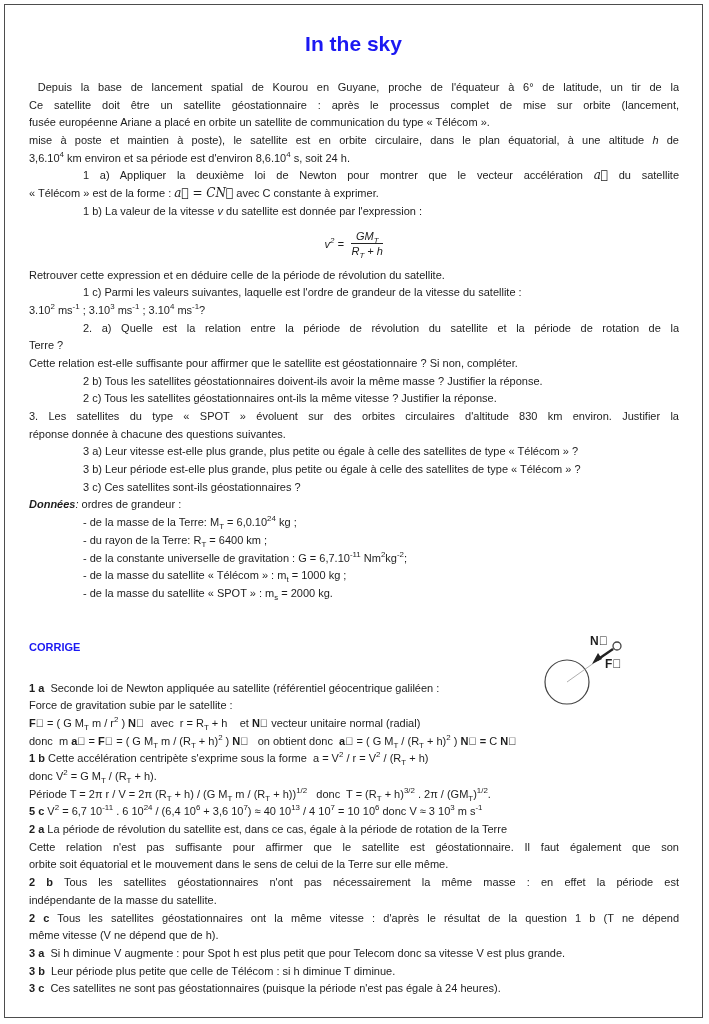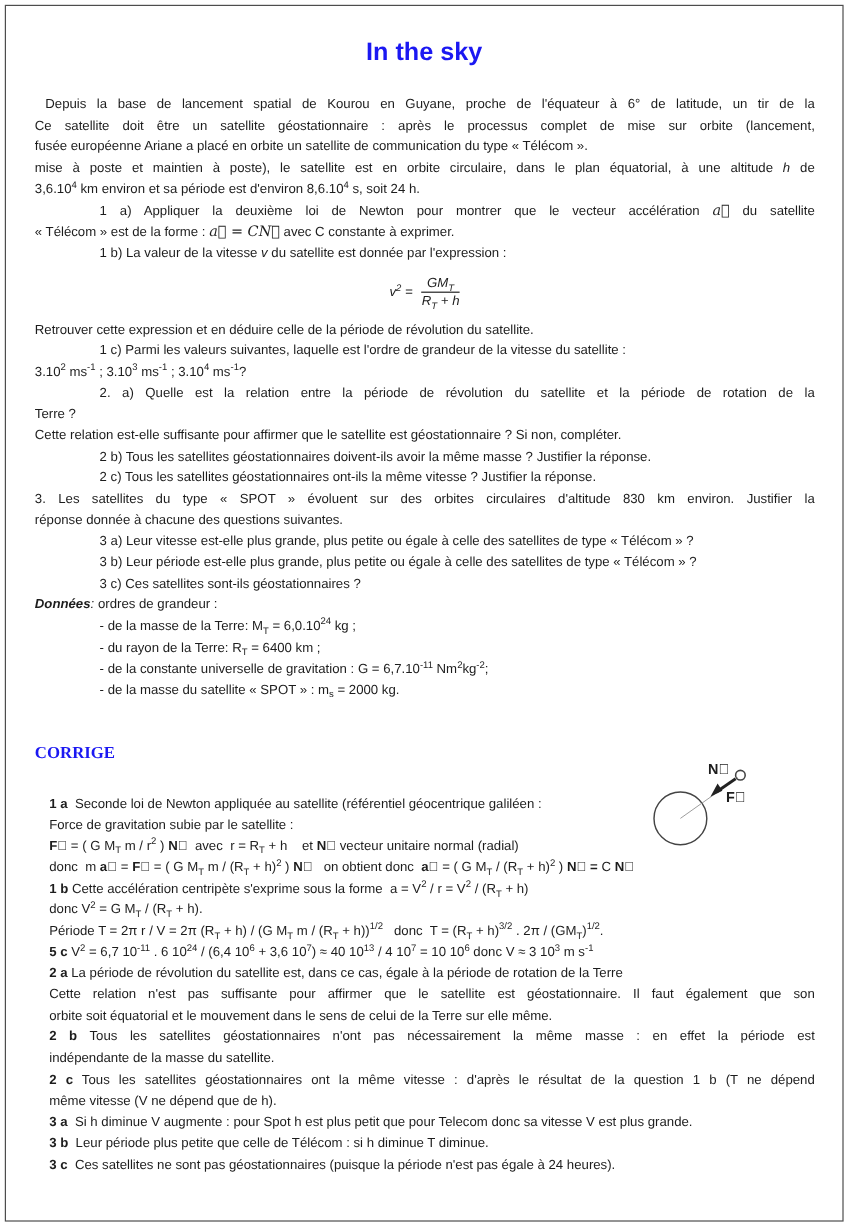--- a/index.html
+++ b/index.html
@@ -30,24 +30,24 @@
   .formula{
     height:44px; margin:1px 0 1px 0; text-align:center;
     font-family:Liberation Sans, sans-serif; font-style:italic; font-size:11px;
     display:flex; align-items:center; justify-content:center;
   }
   .formula .lhs{margin-right:7px;}
   .frac{display:inline-block; vertical-align:middle; }
   .frac .num{display:block; border-bottom:1px solid #222; padding:0 5px 1px 5px;}
   .frac .den{display:block; padding-top:1px;}
   .corrige-heading{
-    margin:35px 0 24px 0; font-size:14px; line-height:18px;
-    font-weight:bold; color:var(--heading);font-family:Liberation Serif, serif;
+    margin:35px 0 24px 0; font-size:11px; line-height:18px;
+    font-weight:bold; color:var(--heading);
   }
-  .corrige-wrap{position:relative;margin-left:12px;}
+  .corrige-wrap{position:relative;}
   .diagram{position:absolute; left:528px; top:609px;}
 </style>
 </head>
 <body>
 
 <div class="page">
   <div class="page-title">In the sky</div>
 
   <div class="body">
 
@@ -81,20 +81,21 @@
         <div class="ln ind">2 c) Tous les satellites géostationnaires ont-ils la même vitesse ? Justifier la réponse.</div>
         <div class="ln j">3. Les satellites du type « SPOT » évoluent sur des orbites circulaires d'altitude 830 km environ. Justifier la</div>
         <div class="ln">réponse donnée à chacune des questions suivantes.</div>
         <div class="ln ind">3 a) Leur vitesse est-elle plus grande, plus petite ou égale à celle des satellites de type « Télécom » ?</div>
         <div class="ln ind">3 b) Leur période est-elle plus grande, plus petite ou égale à celle des satellites de type « Télécom » ?</div>
         <div class="ln ind">3 c) Ces satellites sont-ils géostationnaires ?</div>
         <div class="ln"><i><b>Données</b>:</i> ordres de grandeur :</div>
         <div class="ln ind">- de la masse de la Terre: M<sub>T</sub> = 6,0.10<sup>24</sup> kg ;</div>
         <div class="ln ind">- du rayon de la Terre: R<sub>T</sub> = 6400 km ;</div>
         <div class="ln ind">- de la constante universelle de gravitation : G = 6,7.10<sup>-11</sup> Nm<sup>2</sup>kg<sup>-2</sup>;</div>
+        <div class="ln ind">- de la masse du satellite « Télécom » : m<sub>t</sub> = 1000 kg ;</div>
         <div class="ln ind">- de la masse du satellite « SPOT » : m<sub>s</sub> = 2000 kg.</div>
       </div>
 
     <div class="corrige-heading">CORRIGE</div>
 
     <div class="corrige-wrap">
       <div>
           <div class="ln"><b>1 a</b>&nbsp; Seconde loi de Newton appliquée au satellite (référentiel géocentrique galiléen :</div>
           <div class="ln">Force de gravitation subie par le satellite :</div>
           <div class="ln"><span class="v">F⃗</span> = ( G M<sub>T</sub> m / r<sup>2</sup> ) <span class="v">N⃗</span>&nbsp; avec&nbsp; r = R<sub>T</sub> + h &nbsp;&nbsp; et <span class="v">N⃗</span> vecteur unitaire normal (radial)</div>

